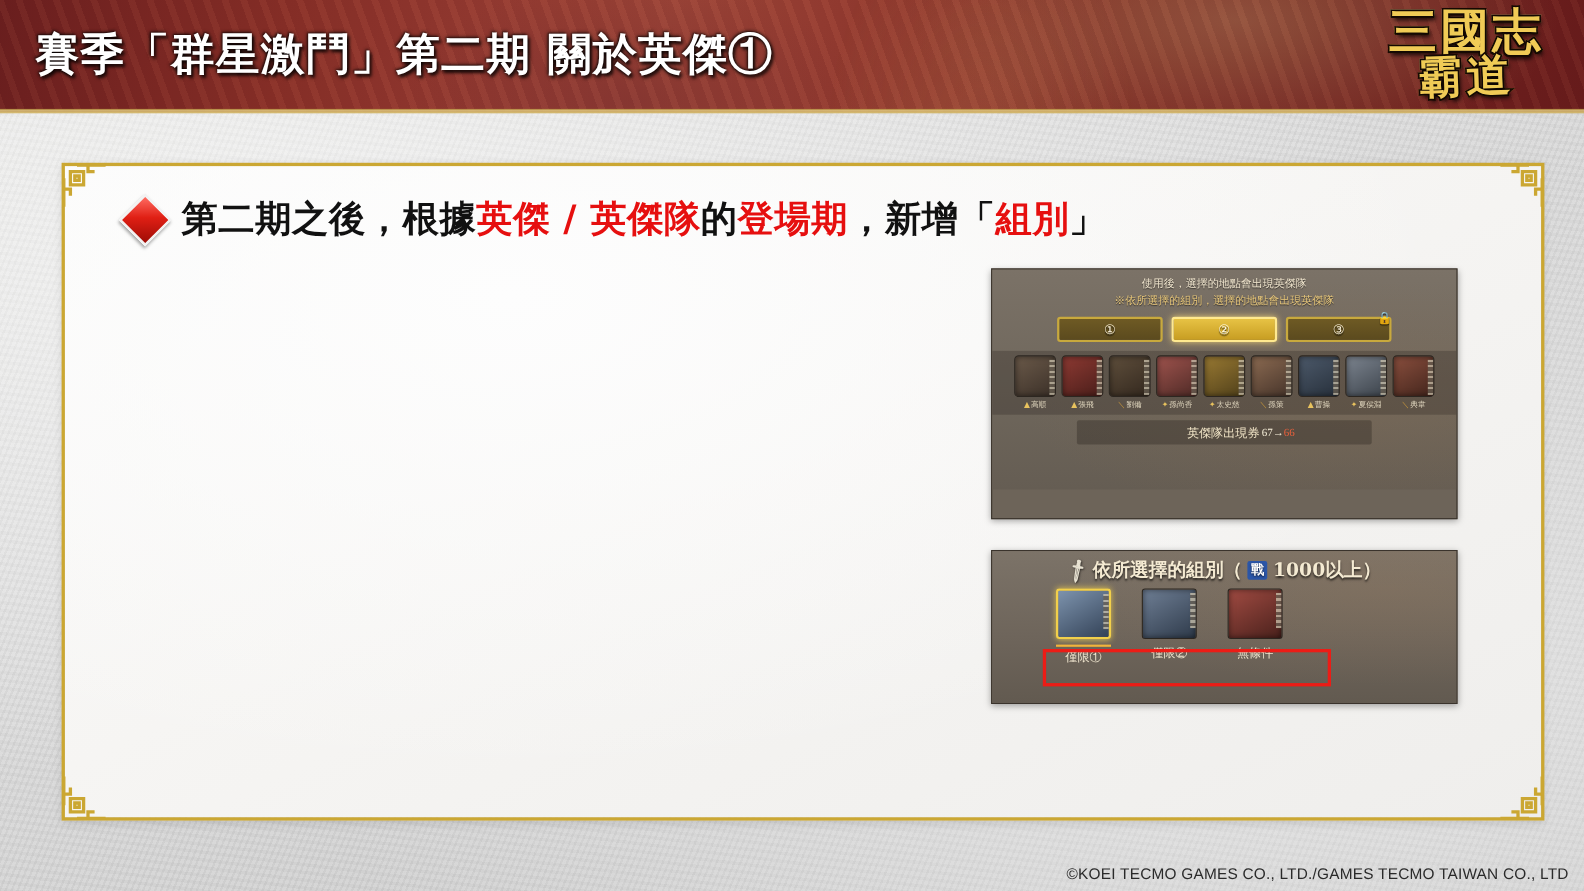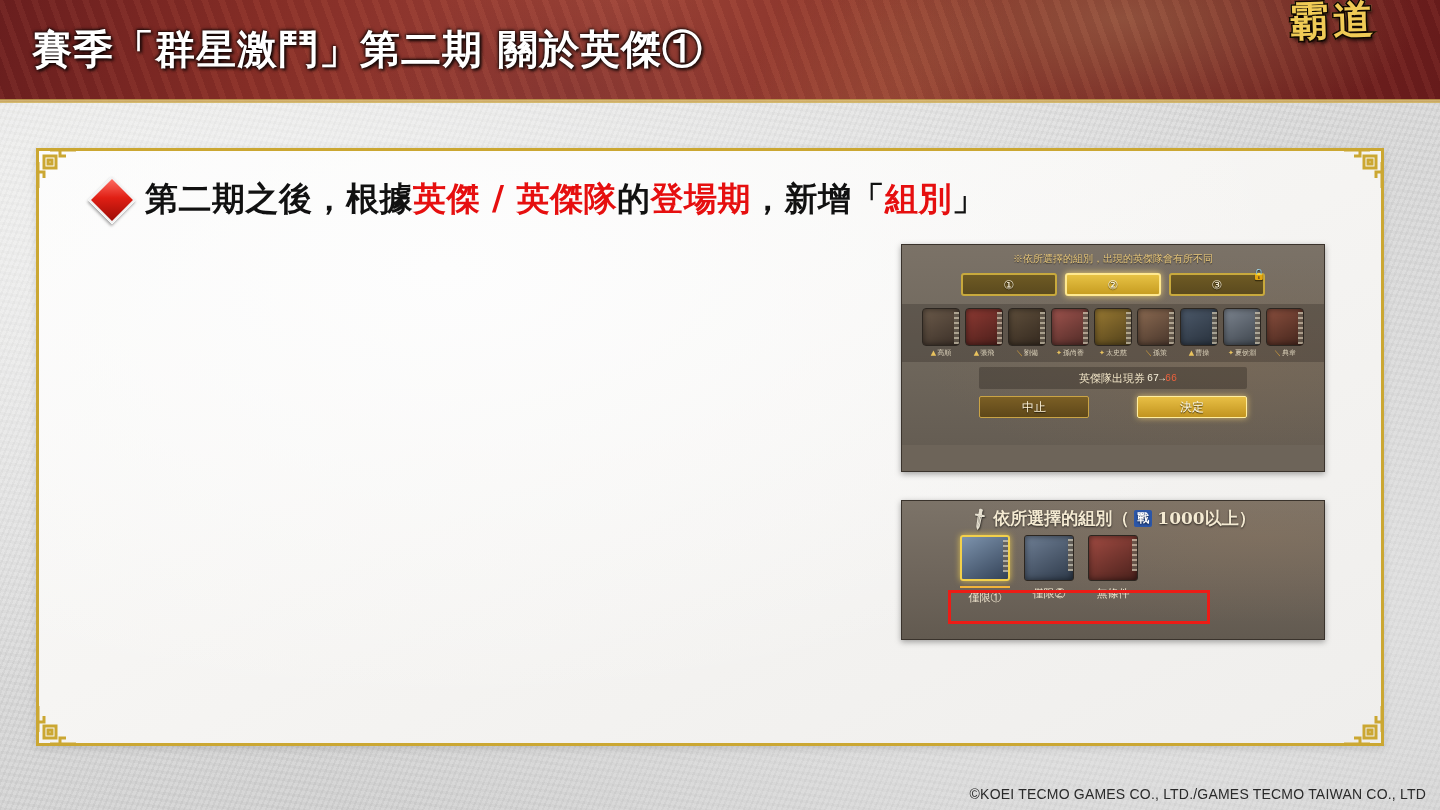--- a/index.html
+++ b/index.html
@@ -73,21 +73,21 @@
     background-clip: text;
   }
   .logo-main { font-size: 44px; letter-spacing: 3px; line-height: 1; margin-top: 6px;
                -webkit-text-stroke: 3px #1b0d05; paint-order: stroke fill; }
   .logo-sub  { font-size: 40px; letter-spacing: 4px; line-height: 1; margin-top: -2px;
                -webkit-text-stroke: 3px #1b0d05; paint-order: stroke fill;
                transform: rotate(-2deg); }
 
   
   .panel {
-    position: absolute; left: 36px; top: 148px; width: 1348px; height: 598px; z-index: 3;
+    position: absolute; left: 56px; top: 148px; width: 1348px; height: 598px; z-index: 3;
     background:
       radial-gradient(ellipse at 30% 20%, #fdfdfd, rgba(255,255,255,0) 65%),
       linear-gradient(155deg, #fbfbfa 0%, #f6f5f3 45%, #efeeec 100%);
     border: 3px solid #cba732;
     box-shadow: 0 2px 8px rgba(0,0,0,.12);
   }
   .corner { position: absolute; width: 42px; height: 42px; pointer-events: none; }
   .corner svg { display:block; }
   .c-tl { left: -3px;  top: -3px; }
   .c-tr { right: -3px; top: -3px;    transform: scaleX(-1); }
@@ -213,21 +213,21 @@
   }
   .pname { font-size: 7px; color: #ddd3bb; text-align: center; margin-top: 2px;
            white-space: nowrap; font-family: "DejaVu Serif","Liberation Serif",serif; }
   .pname .rk { color: #e9c35e; margin-right: 1px; }
   .pname .rk.blue { color: #cf9b3a; }
 
   .ticket-bar {
     margin: 5px auto 0; width: 268px; height: 22px;
     background: rgba(40,34,28,.35); border-radius: 2px;
     display: flex; align-items: center; justify-content: center; gap: 2px;
-    font-family: Liberation Mono, monospace;
+    font-family: Liberation Serif, serif;
     padding-left: 30px;
   }
   .ticket-label { font-size: 11px; color: #f0e4c6; }
   .ticket-val { font-size: 10px; color: #f6efd9; }
   .ticket-val .after { color: #e8603c; }
 
   .dlg-actions { display: flex; justify-content: center; gap: 48px; margin-top: 7px; }
   .dlg-btn {
     width: 110px; height: 22px; border-radius: 2px;
     display: flex; align-items: center; justify-content: center;
@@ -254,21 +254,21 @@
     display: flex; align-items: center; justify-content: center; gap: 4px;
     font-family: "DejaVu Serif","Liberation Serif",serif;
     font-size: 17px; color: #f4ead2; font-weight: bold;
     text-shadow: 0 1px 2px rgba(0,0,0,.7);
   }
   .sword-icon { color: #e8e2d2; font-size: 15px; transform: rotate(-35deg); display:inline-block; }
   .stat-chip {
     display: inline-block; background: #2b56a8; color: #fff; font-size: 12px;
     padding: 0 3px; border-radius: 2px; margin: 0 1px; vertical-align: 2px;
   }
-  .team-slots { display: flex; gap: 14px; margin: 5px 0 16px 48px; }
+  .team-slots { display: flex; gap: 28px; margin: 5px 0 16px 48px; }
   .slot { width: 50px; }
   .slot .pimg { width: 50px; height: 46px; border-radius: 3px; }
   .slot.active .pimg { border: 2px solid #f2d04b; box-shadow: 0 0 6px rgba(245,210,80,.8); }
   .slot-label {
     font-size: 11px; color: #f0e6cf; text-align: center; margin-top: 5px;
     font-family: "DejaVu Serif","Liberation Serif",serif;
   }
   .slot.active .slot-label { border-top: 2px solid #f2b33a; padding-top: 2px; }
   .redbox {
     position: absolute; left: 46px; top: 89px; width: 262px; height: 34px;
@@ -294,20 +294,21 @@
 </head>
 <body>
 
 <div class="bg-texture"></div>
 
 <div class="header"></div>
 <div class="header-rule"></div>
 <div class="page-title">賽季「群星激鬥」第二期 關於英傑①</div>
 
 <div class="logo">
+  <div class="logo-main">三國志</div>
   <div class="logo-sub">霸道</div>
 </div>
 
 <div class="panel">
 
   <div class="corner c-tl">
     <svg width="42" height="42" viewBox="0 0 42 42">
       <g fill="none" stroke="#cba732" stroke-width="3">
         <path d="M2 14 L2 40"></path>
           <path d="M14 2 L40 2"></path>
@@ -395,21 +396,22 @@
   <div class="note-line indent sp"><span>⇒</span><span class="hl">第1欄位</span><span>僅可設定</span><span class="hl">組別①</span><span>的英傑</span></div>
 
   <div class="note-line indent sp"><span>⇒</span><span class="hl">第2欄位</span><span>僅可設定</span><span class="hl">組別②</span><span>的英傑</span></div>
 
   <div class="note-line indent sp"><span>⇒</span><span class="hl">第3欄位</span><span>可設定</span><span class="hl">組別①</span><span>或</span><span class="hl">組別②</span><span>的英傑</span></div>
 </div>
 
 <div class="shot shot-dialog">
   <div class="dlg-body">
     <div class="dlg-msg">
-      <div class="warn">※依所選擇的組別，出現的英傑隊會有所不同</div>
+      <div>使用後，選擇的地點會出現英傑隊</div>
+      <div class="warn">※依所選擇的組別，選擇的地點會出現英傑隊</div>
     </div>
 
     <div class="group-row">
       <div class="group-btn">
         <span>①</span>
       </div>
       <div class="group-btn selected">
         <span>②</span>
       </div>
       <div class="group-btn">
@@ -455,24 +457,20 @@
         <div class="pimg" style="background:linear-gradient(150deg,#8a4f3e,#43251c)"></div>
         <div class="pname"><span class="rk blue">＼</span><span>典韋</span></div>
       </div>
     </div>
 
     <div class="ticket-bar">
       <span class="ticket-label">英傑隊出現券</span>
       <span class="ticket-val"><span>67</span><span>→</span><span class="after">66</span></span>
     </div>
 
-    <div class="dlg-actions">
-      <div class="dlg-btn">中止</div>
-      <div class="dlg-btn primary">決定</div>
-    </div>
   </div>
 </div>
 
 <div class="shot shot-team">
   <div class="team-body">
     <div class="team-head">
       <span class="sword-icon">🗡</span>
         <span>依所選擇的組別（</span>
         <span class="stat-chip">戰</span>
         <span>1000以上）</span>

